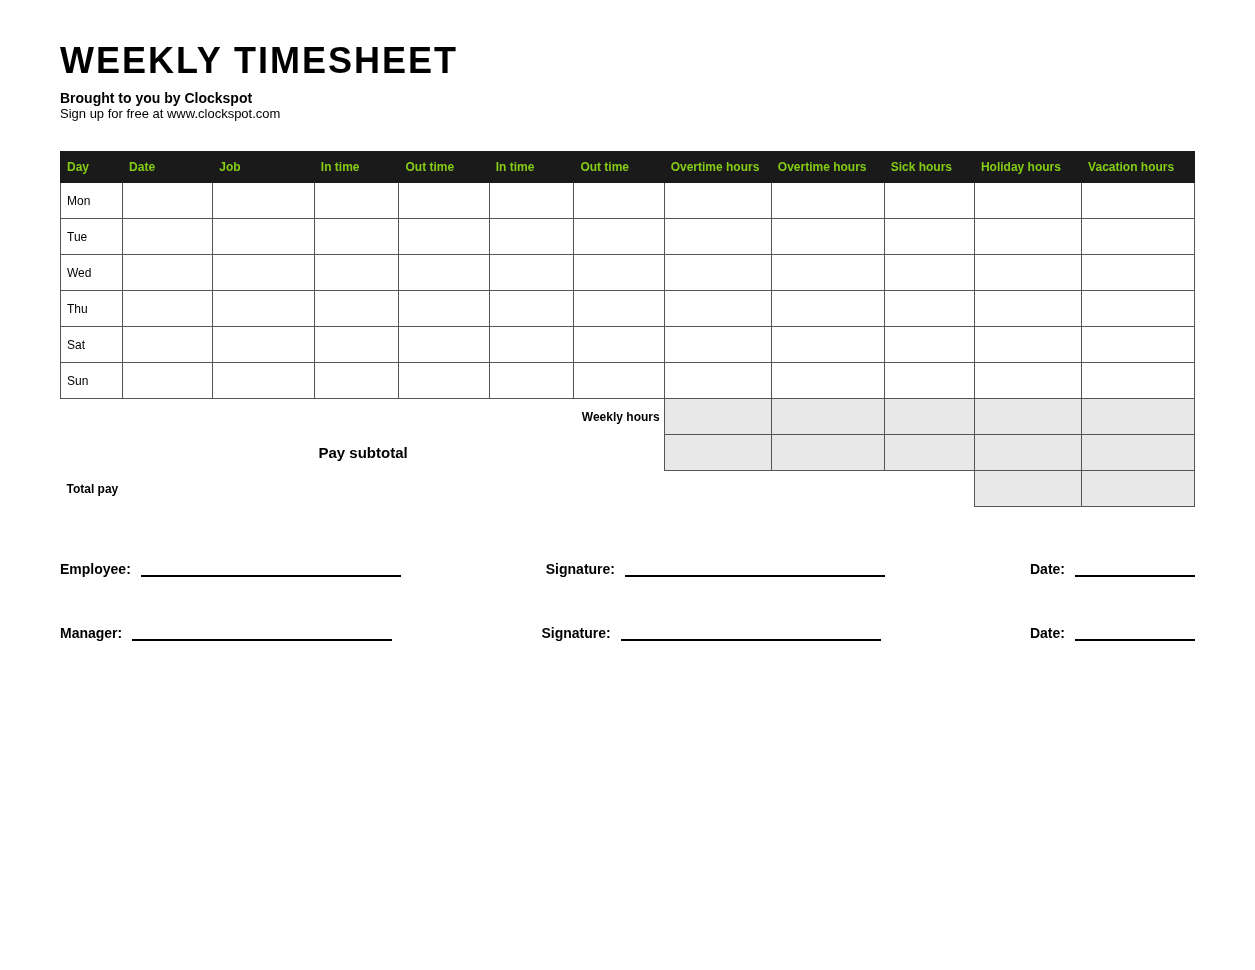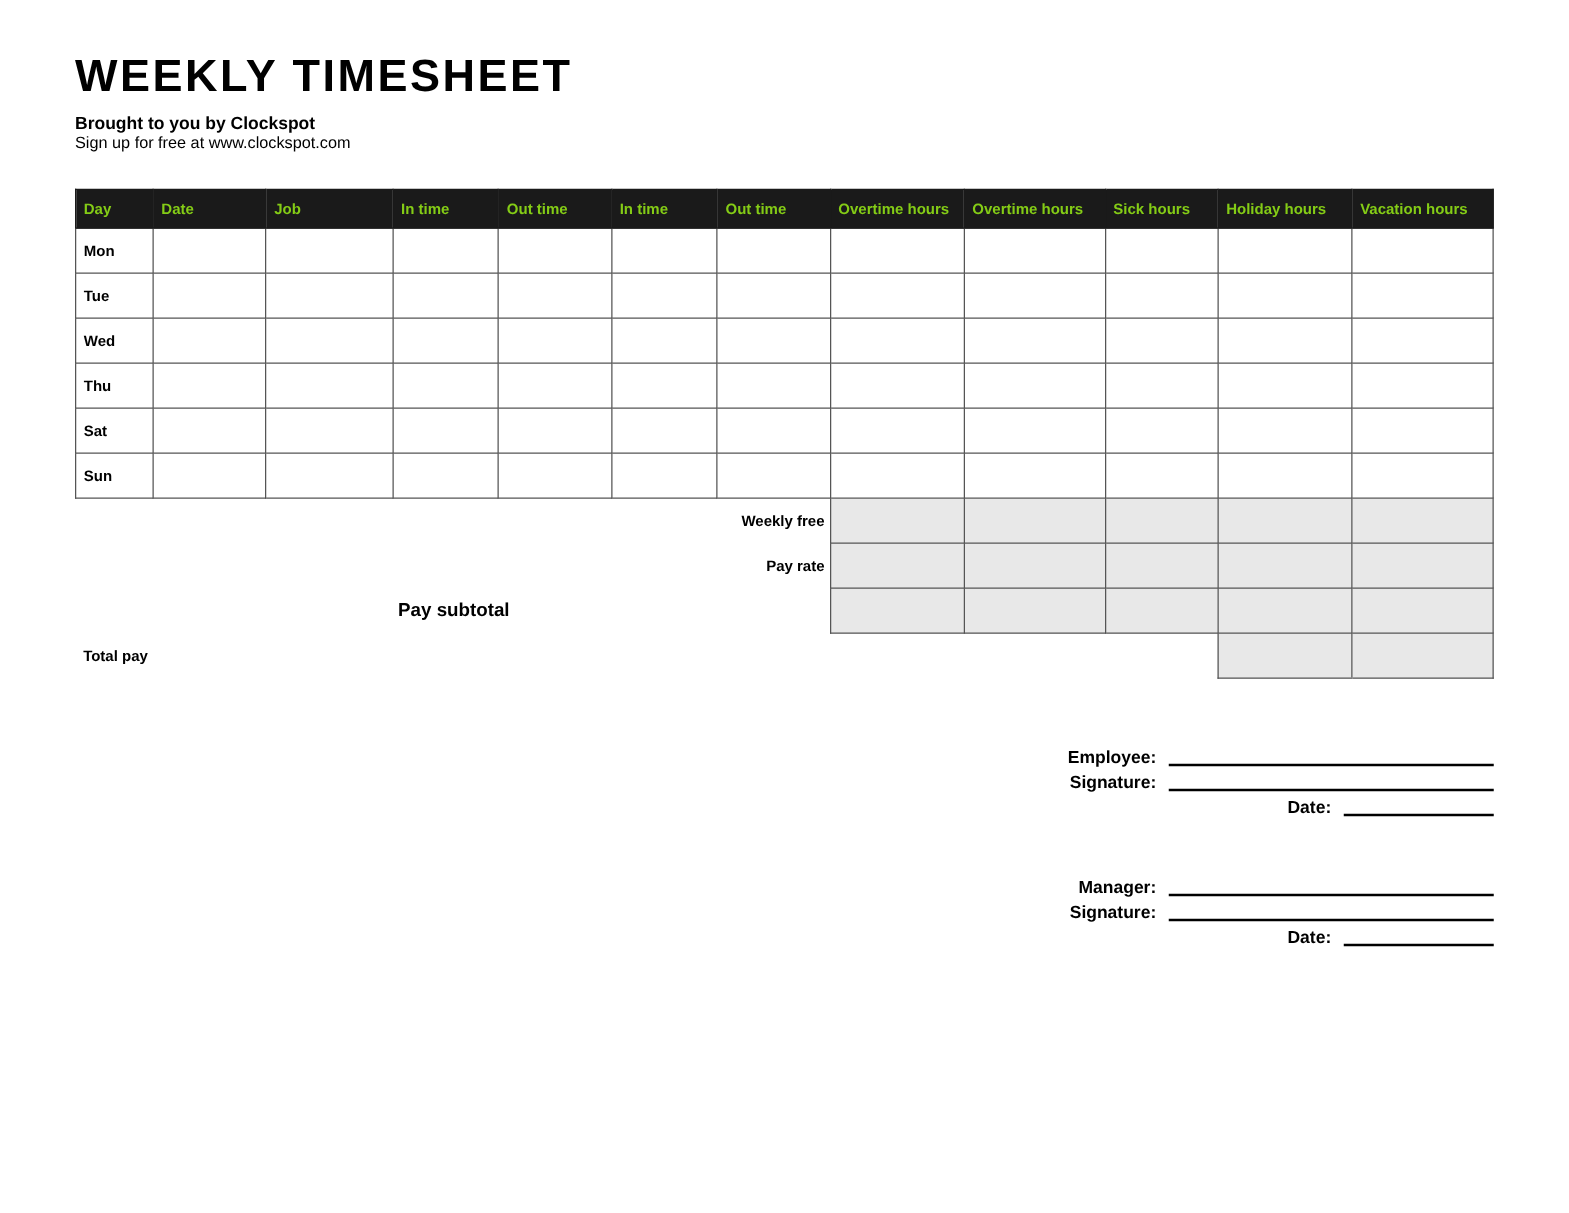--- a/index.html
+++ b/index.html
@@ -58,21 +58,21 @@
     }
 
     .timesheet-table tbody tr td {
       border: 1px solid #555;
       padding: 6px 6px;
       font-size: 12px;
       height: 36px;
     }
 
     .timesheet-table tbody tr td.day-label {
-      font-weight: 700;
+      font-weight: 400;
       background: #fff;
     }
 
     .timesheet-table tbody tr td.shaded {
       background-color: #e8e8e8;
     }
 
     .timesheet-table tbody tr td.white-cell {
       background-color: #fff;
     }
@@ -98,21 +98,20 @@
     .footer-section {
       margin-top: 50px;
     }
 
     .signature-row {
       display: flex;
       justify-content: space-between;
       align-items: flex-end;
       margin-bottom: 40px;
       padding-bottom: 4px;
-      flex-direction: column;
     }
 
     .signature-field {
       display: flex;
       align-items: flex-end;
       gap: 10px;
     }
 
     .signature-field .field-label {
       font-weight: 700;
@@ -239,36 +238,28 @@
       <td class="white-cell col-intime2"></td>
       <td class="white-cell col-outtime2"></td>
       <td class="white-cell col-regular"></td>
       <td class="white-cell col-overtime"></td>
       <td class="white-cell col-sick"></td>
       <td class="white-cell col-holiday"></td>
       <td class="white-cell col-vacation"></td>
     </tr>
 
     <tr>
-      <td class="empty-left" colspan="7" style="text-align:right; font-weight:700; font-size:12px; border:none; background:#fff; padding-right:4px;">Weekly free</td>
+      <td class="empty-left" colspan="7" style="text-align:right; font-weight:700; font-size:12px; border:none; background:#fff; padding-right:4px;">Weekly hours</td>
       <td class="shaded col-regular"></td>
       <td class="shaded col-overtime"></td>
       <td class="shaded col-sick"></td>
       <td class="shaded col-holiday"></td>
       <td class="shaded col-vacation"></td>
     </tr>
 
-    <tr>
-      <td class="empty-left" colspan="7" style="text-align:right; font-weight:700; font-size:12px; border:none; background:#fff; padding-right:4px;">Pay rate</td>
-      <td class="shaded col-regular"></td>
-      <td class="shaded col-overtime"></td>
-      <td class="shaded col-sick"></td>
-      <td class="shaded col-holiday"></td>
-      <td class="shaded col-vacation"></td>
-    </tr>
 
     <tr>
       <td class="empty-left" colspan="7" style="text-align:center; font-weight:700; font-size:15px; border:none; background:#fff; padding-right:4px;">Pay subtotal</td>
       <td class="shaded col-regular"></td>
       <td class="shaded col-overtime"></td>
       <td class="shaded col-sick"></td>
       <td class="shaded col-holiday"></td>
       <td class="shaded col-vacation"></td>
     </tr>
 

